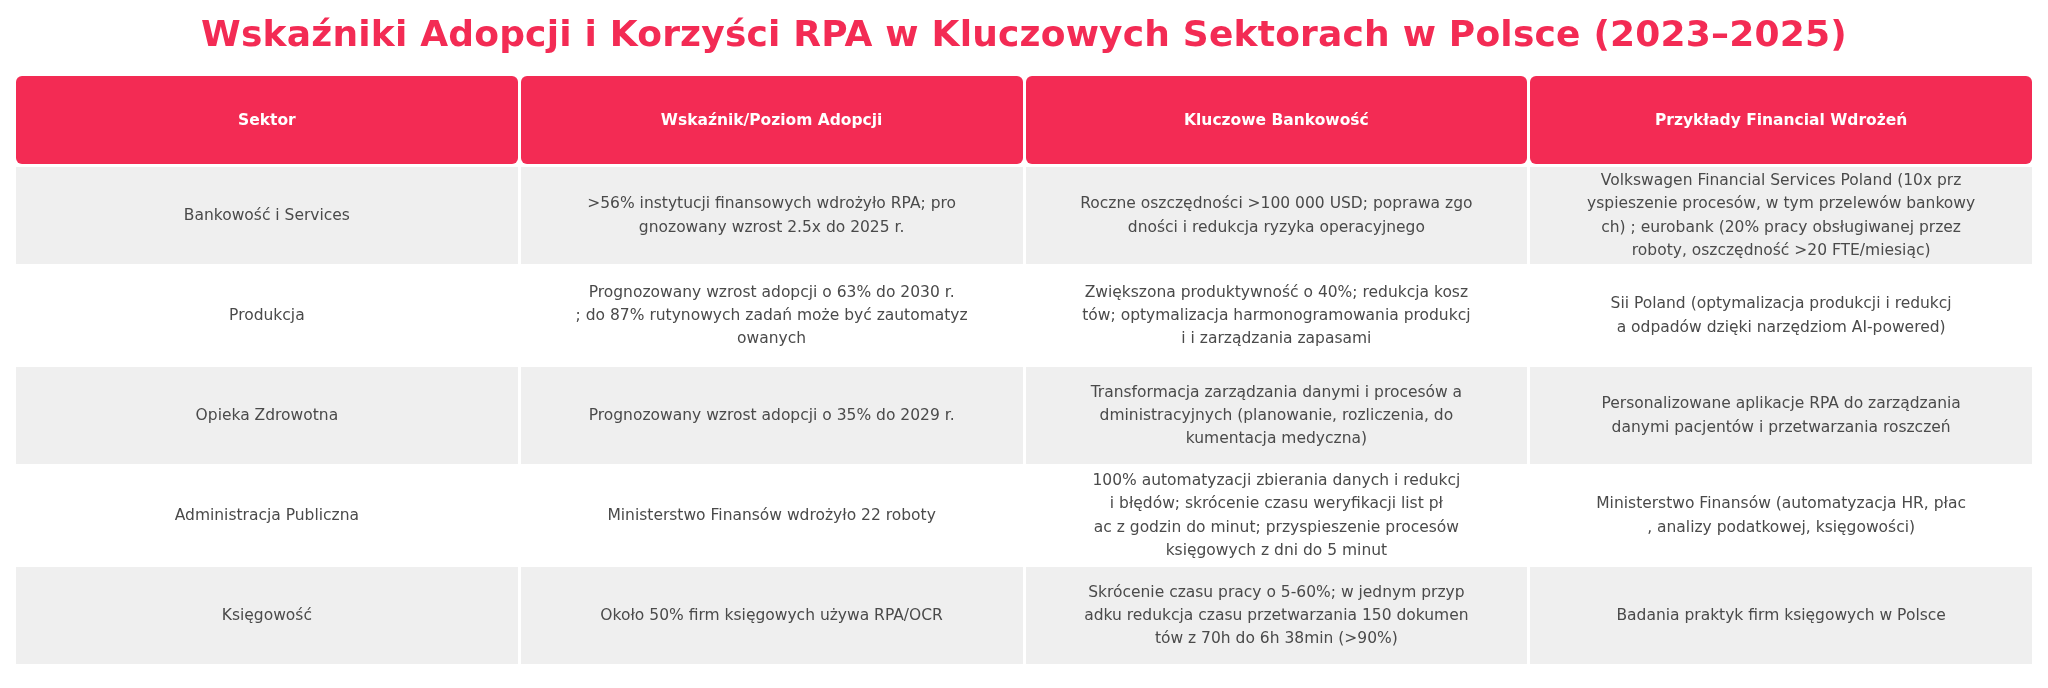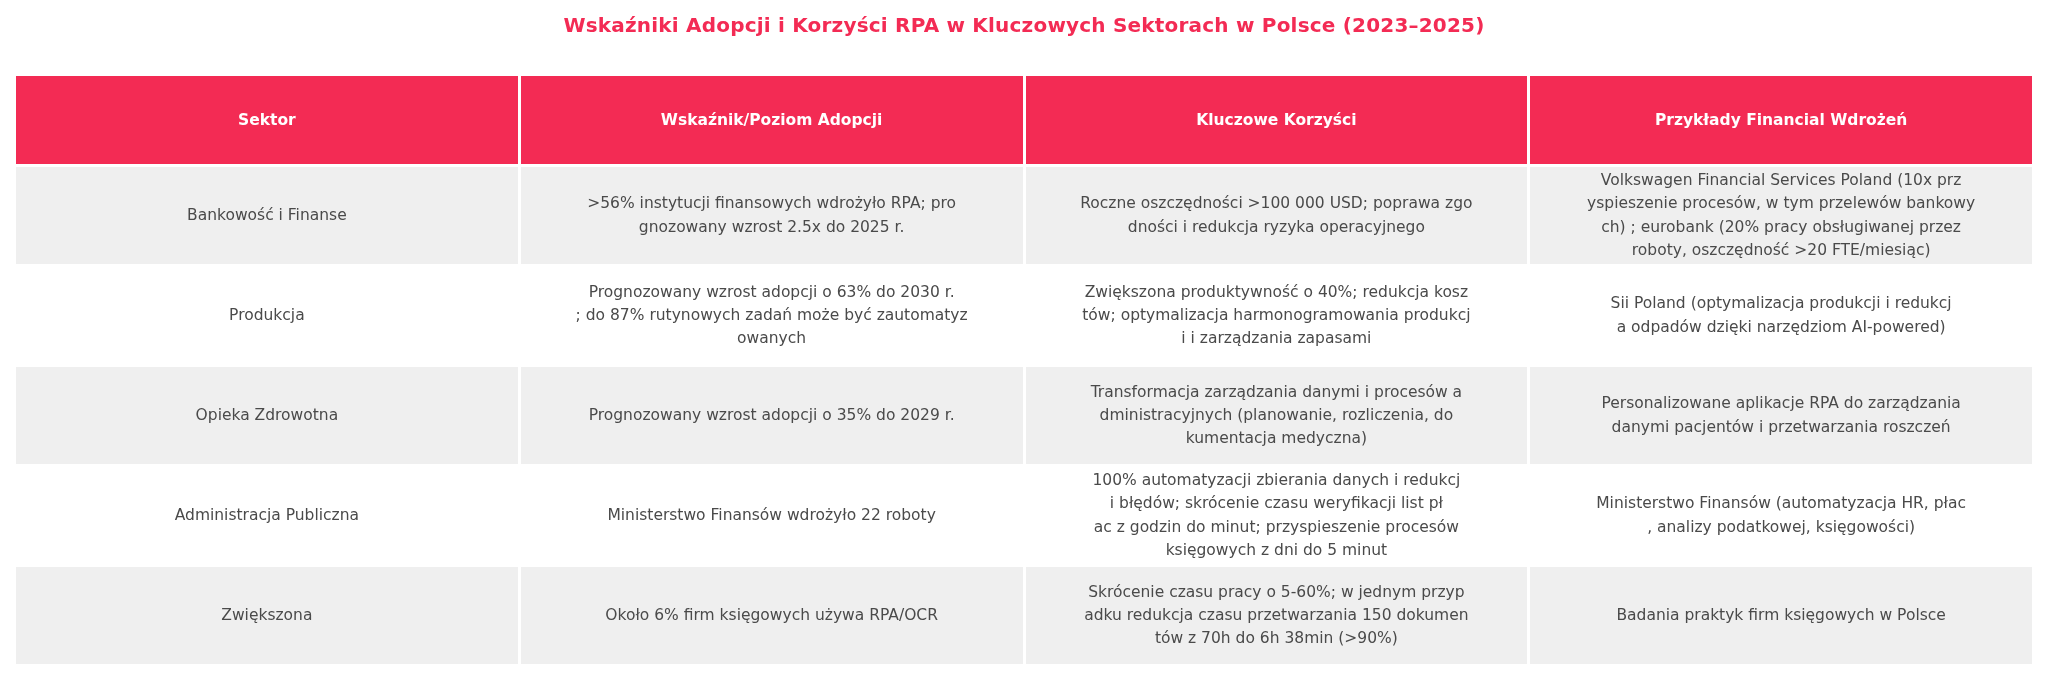--- a/index.html
+++ b/index.html
@@ -12,21 +12,21 @@
     --page_bg:#FFFFFF;
   }
   *{box-sizing:border-box;margin:0;padding:0;}
   html,body{width:2048px;height:688px;background:var(--page_bg);overflow:hidden;}
   body{font-family:"DejaVu Sans","Liberation Sans",sans-serif;}
   .page{width:2048px;height:688px;}
   .title{
     padding-top:13px;
     height:73px;
     text-align:center;
-    font-size:20px;
+    font-size:36px;
     font-weight:bold;
     color:var(--accent);
     letter-spacing:0.2px;
   }
   table.rpa{
     width:2022px;
     margin:0 13px;
     table-layout:fixed;
     border-collapse:separate;
     border-spacing:3px;
@@ -35,20 +35,21 @@
   table.rpa th{
     width:25%;
     height:88px;
     background:var(--header_bg);
     color:var(--header_text);
     font-size:15.5px;
     font-weight:bold;
     text-align:center;
     vertical-align:middle;
     padding:0 14px;
+    border-radius:6px;
   }
   table.rpa td{
     height:97px;
     font-size:15.5px;
     color:var(--cell_text);
     text-align:center;
     vertical-align:middle;
     padding:0 14px;
     line-height:1.5;
     white-space:pre-line;
@@ -60,27 +61,27 @@
 <body>
 
 <div class="page">
   <div class="title">Wskaźniki Adopcji i Korzyści RPA w Kluczowych Sektorach w Polsce (2023–2025)</div>
 
   <table class="rpa">
     <thead>
       <tr>
         <th>Sektor</th>
         <th>Wskaźnik/Poziom Adopcji</th>
-        <th>Kluczowe Korzyści</th>
+        <th>Kluczowe Bankowość</th>
         <th>Przykłady Financial Wdrożeń</th>
       </tr>
     </thead>
     <tbody>
       <tr class="alt">
-        <td>Bankowość i Finanse</td>
+        <td>Bankowość i Services</td>
         <td>&gt;56% instytucji finansowych wdrożyło RPA; pro
 gnozowany wzrost 2.5x do 2025 r.</td>
         <td>Roczne oszczędności &gt;100 000 USD; poprawa zgo
 dności i redukcja ryzyka operacyjnego</td>
         <td>Volkswagen Financial Services Poland (10x prz
 yspieszenie procesów, w tym przelewów bankowy
 ch) ; eurobank (20% pracy obsługiwanej przez
 roboty, oszczędność &gt;20 FTE/miesiąc)</td>
       </tr>
       <tr class="plain">
@@ -107,22 +108,22 @@
         <td>Administracja Publiczna</td>
         <td>Ministerstwo Finansów wdrożyło 22 roboty</td>
         <td>100% automatyzacji zbierania danych i redukcj
 i błędów; skrócenie czasu weryfikacji list pł
 ac z godzin do minut; przyspieszenie procesów
 księgowych z dni do 5 minut</td>
         <td>Ministerstwo Finansów (automatyzacja HR, płac
 , analizy podatkowej, księgowości)</td>
       </tr>
       <tr class="alt">
-        <td>Zwiększona</td>
-        <td>Około 6% firm księgowych używa RPA/OCR</td>
+        <td>Księgowość</td>
+        <td>Około 50% firm księgowych używa RPA/OCR</td>
         <td>Skrócenie czasu pracy o 5-60%; w jednym przyp
 adku redukcja czasu przetwarzania 150 dokumen
 tów z 70h do 6h 38min (&gt;90%)</td>
         <td>Badania praktyk firm księgowych w Polsce</td>
       </tr>
     </tbody>
   </table>
 </div>
 
 </body></html>

